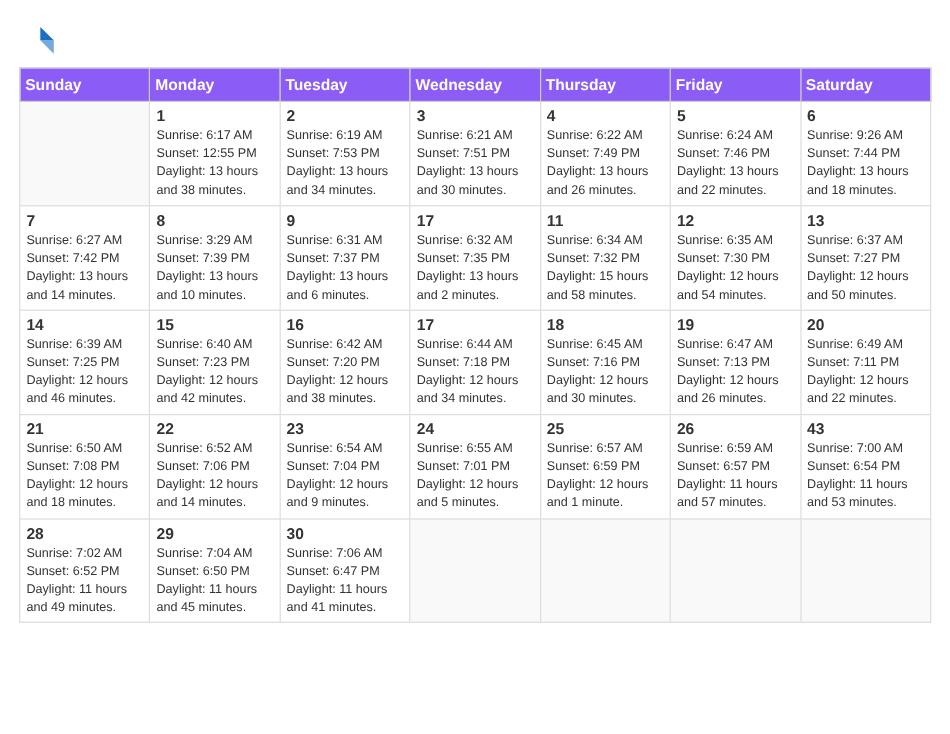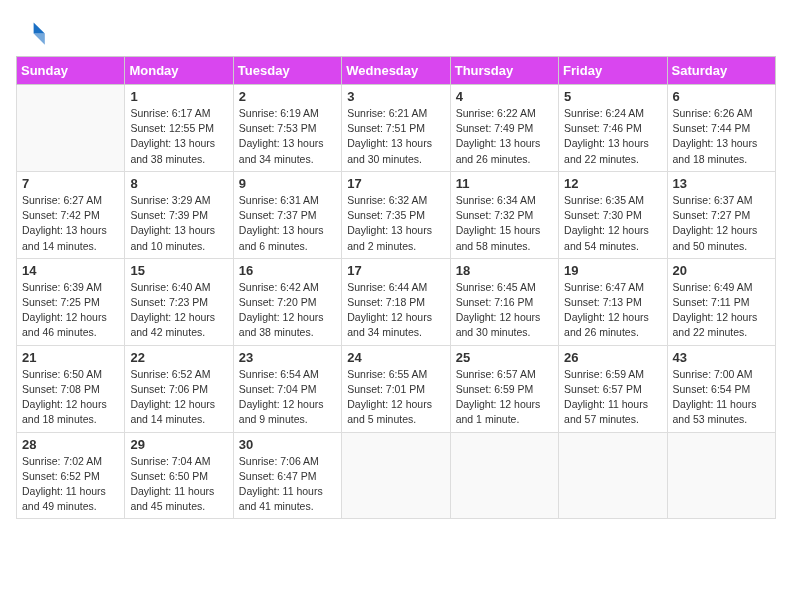--- a/index.html
+++ b/index.html
@@ -43,21 +43,21 @@
     .location {
       font-size: 15px;
       color: #444;
     }
     .calendar {
       width: 100%;
       border-collapse: collapse;
       border: 1px solid #ccc;
     }
     .calendar th {
-      background-color: #d946ef;
+      background-color: #8b5cf6;
       color: #fff;
       font-size: 13px;
       font-weight: bold;
       padding: 6px 4px;
       text-align: left;
       border: 1px solid #ccc;
     }
     .calendar td {
       vertical-align: top;
       padding: 4px 5px;
@@ -153,21 +153,21 @@
           <span class="day-number">5</span>
         <div class="day-info">
           <div>Sunrise: 6:24 AM</div>
           <div>Sunset: 7:46 PM</div>
           <div>Daylight: 13 hours and 22 minutes.</div>
         </div>
         </td>
         <td>
           <span class="day-number">6</span>
         <div class="day-info">
-          <div>Sunrise: 6:26 AM</div>
+          <div>Sunrise: 9:26 AM</div>
           <div>Sunset: 7:44 PM</div>
           <div>Daylight: 13 hours and 18 minutes.</div>
         </div>
         </td>
       </tr>
       <tr>
         <td>
           <span class="day-number">7</span>
         <div class="day-info">
           <div>Sunrise: 6:27 AM</div>

